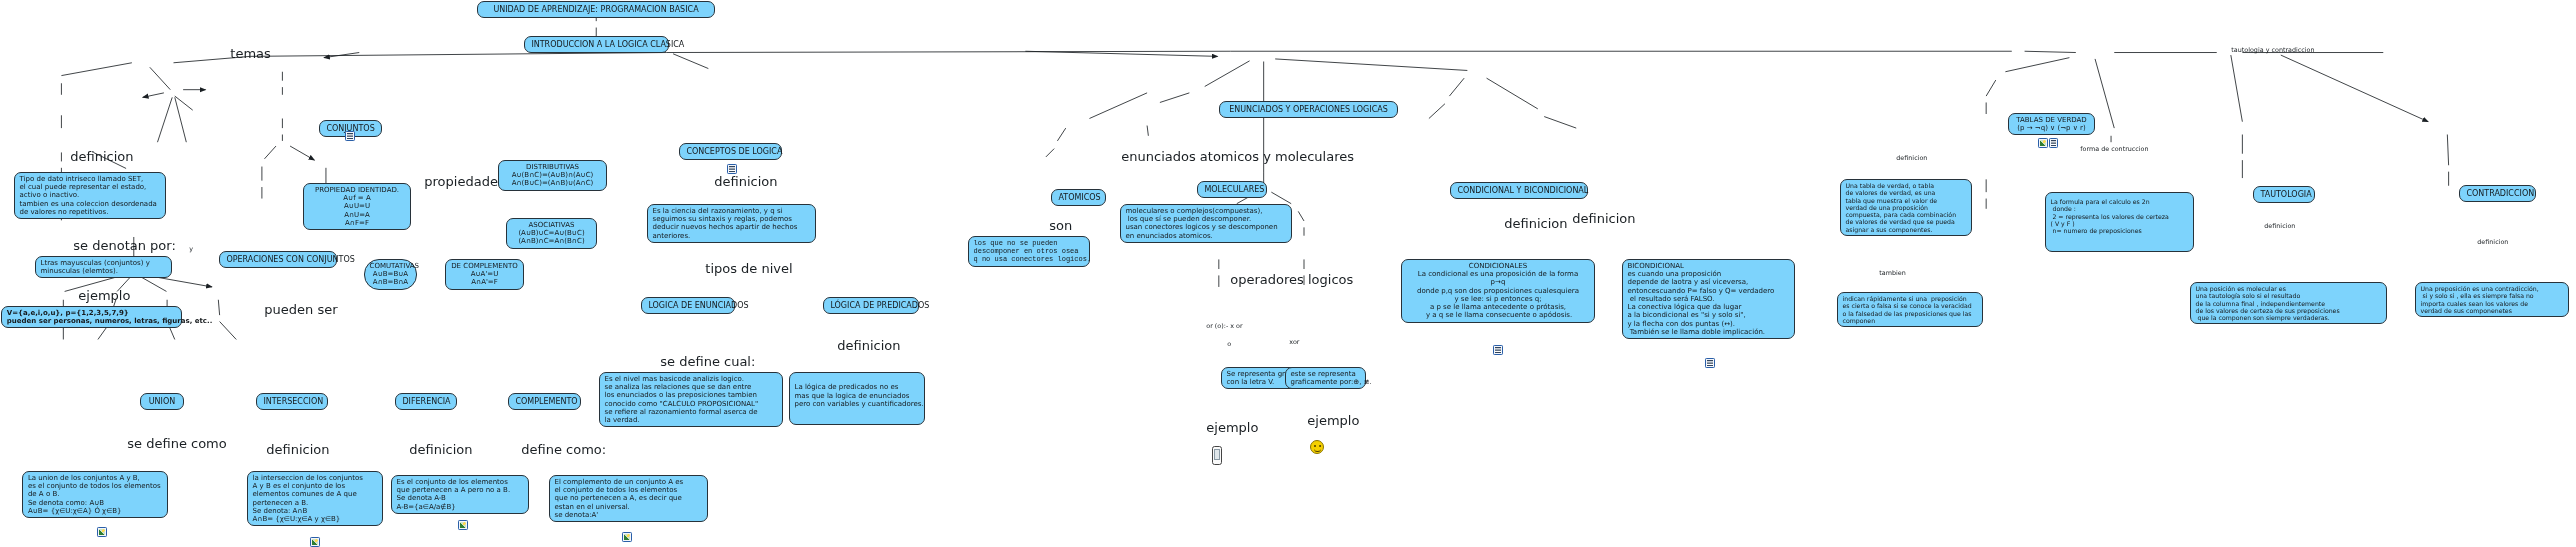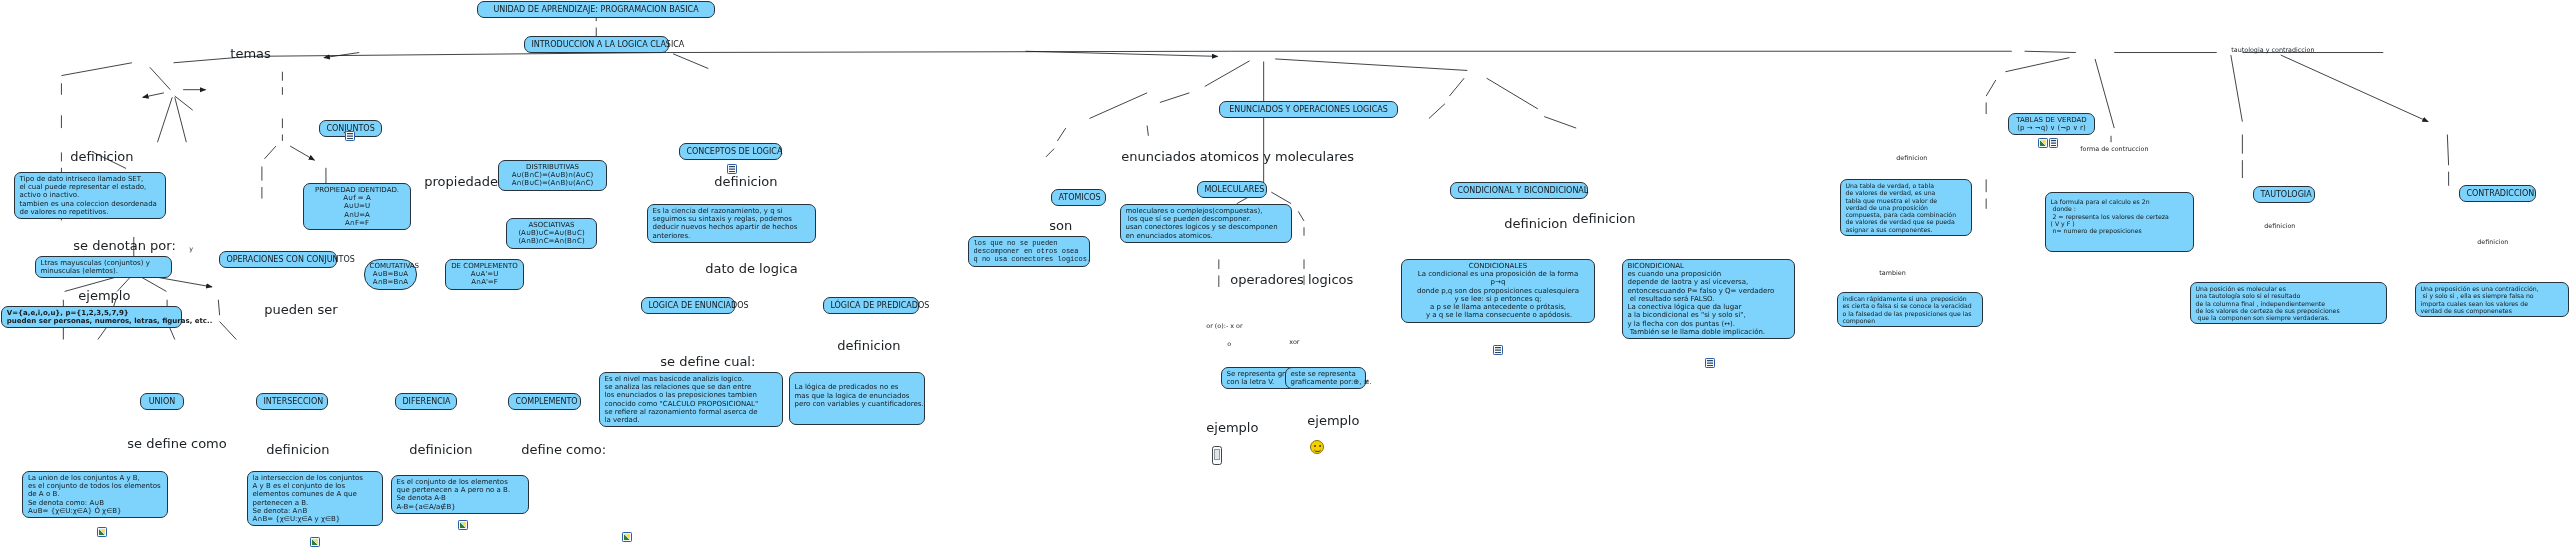--- a/index.html
+++ b/index.html
@@ -285,30 +285,35 @@
 Se denota: A∩B
 A∩B= {χ∈U:χ∈A y χ∈B}</div>
   <span class="icon-badge img" style="left:310px;top:537px;"></span>
 
   <div class="node detail" style="left:391px;top:475px;width:138px;">Es el conjunto de los elementos
 que pertenecen a A pero no a B.
 Se denota A-B
 A-B={a∈A/a∉B}</div>
   <span class="icon-badge img" style="left:458px;top:520px;"></span>
 
+  <div class="node detail" style="left:549px;top:475px;width:159px;">El complemento de un conjunto A es
+el conjunto de todos los elementos
+que no pertenecen a A, es decir que
+estan en el universal.
+se denota:A'</div>
   <span class="icon-badge img" style="left:622px;top:532px;"></span>
 
   <div class="node concept" style="left:679px;top:143px;width:103px;">CONCEPTOS DE LOGICA</div>
   <span class="icon-badge doc" style="left:727px;top:164px;"></span>
   <span class="label" style="left:713px;top:174px;">definicion</span>
   <div class="node detail" style="left:647px;top:204px;width:169px;">Es la ciencia del razonamiento, y q si
 seguimos su sintaxis y reglas, podemos
 deducir nuevos hechos apartir de hechos
 anteriores.</div>
-  <span class="label" style="left:704px;top:261px;">dato de logica</span>
+  <span class="label" style="left:704px;top:261px;">tipos de nivel</span>
 
   <div class="node concept" style="left:641px;top:297px;width:94px;">LOGICA DE ENUNCIADOS</div>
   <div class="node concept" style="left:823px;top:297px;width:96px;">LÓGICA DE PREDICADOS</div>
 
   <span class="label" style="left:659px;top:354px;">se define cual:</span>
   <span class="label" style="left:836px;top:338px;">definicion</span>
 
   <div class="node detail" style="left:599px;top:372px;width:184px;">Es el nivel mas basicode analizis logico.
 se analiza las relaciones que se dan entre
 los enunciados o las preposiciones tambien

